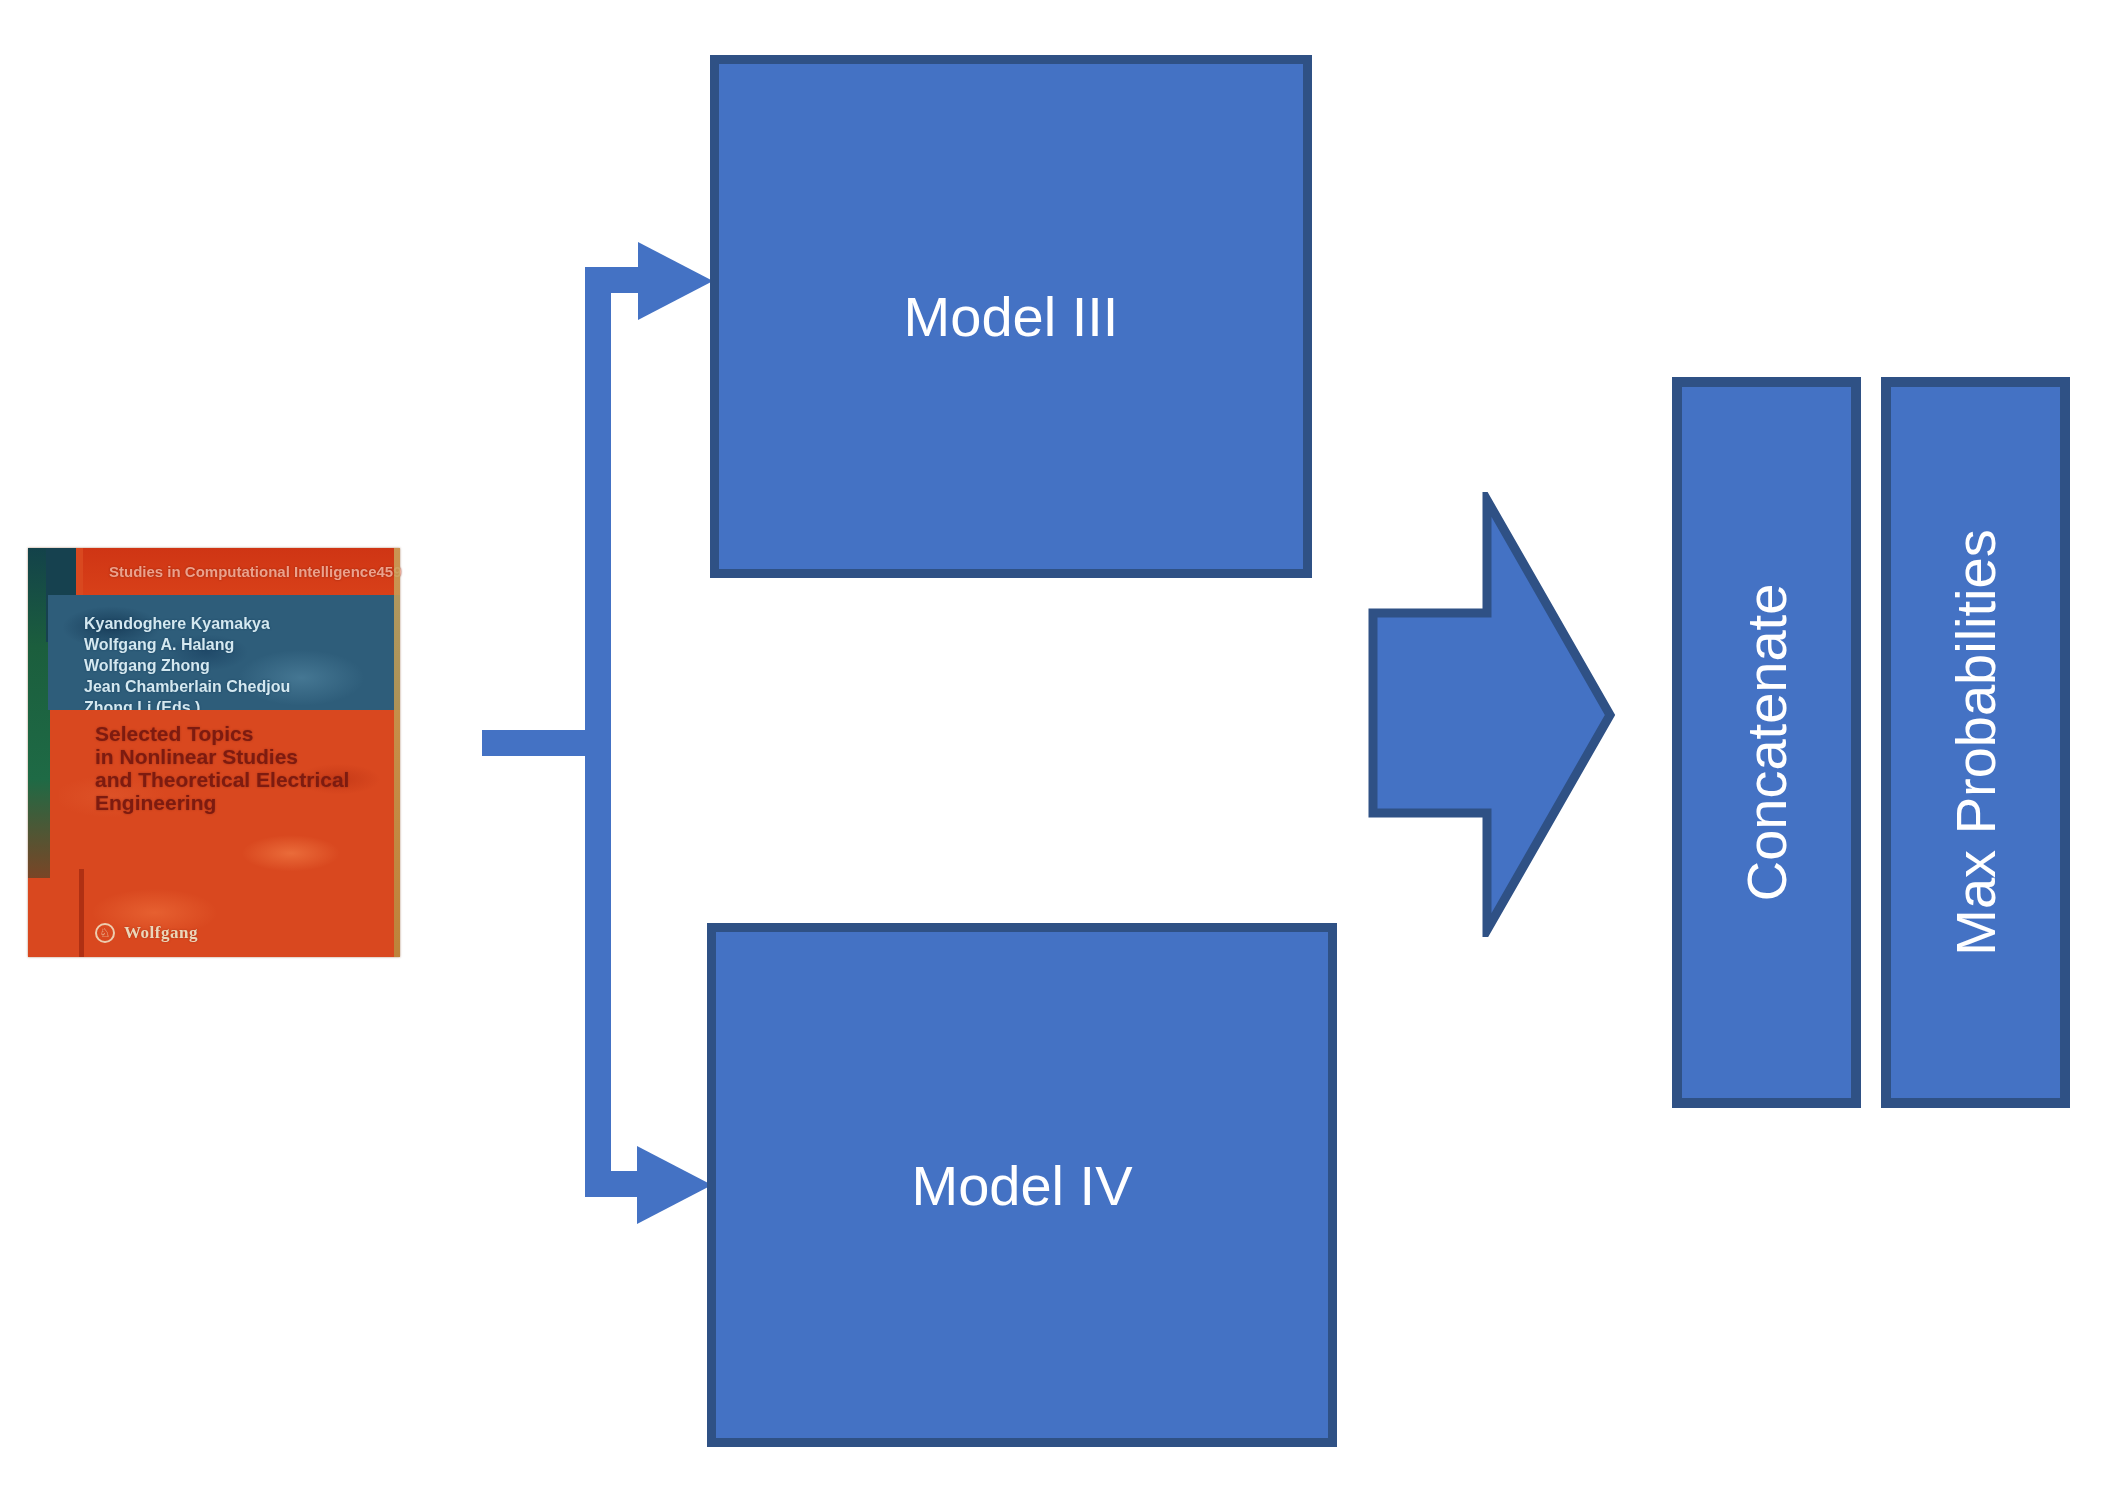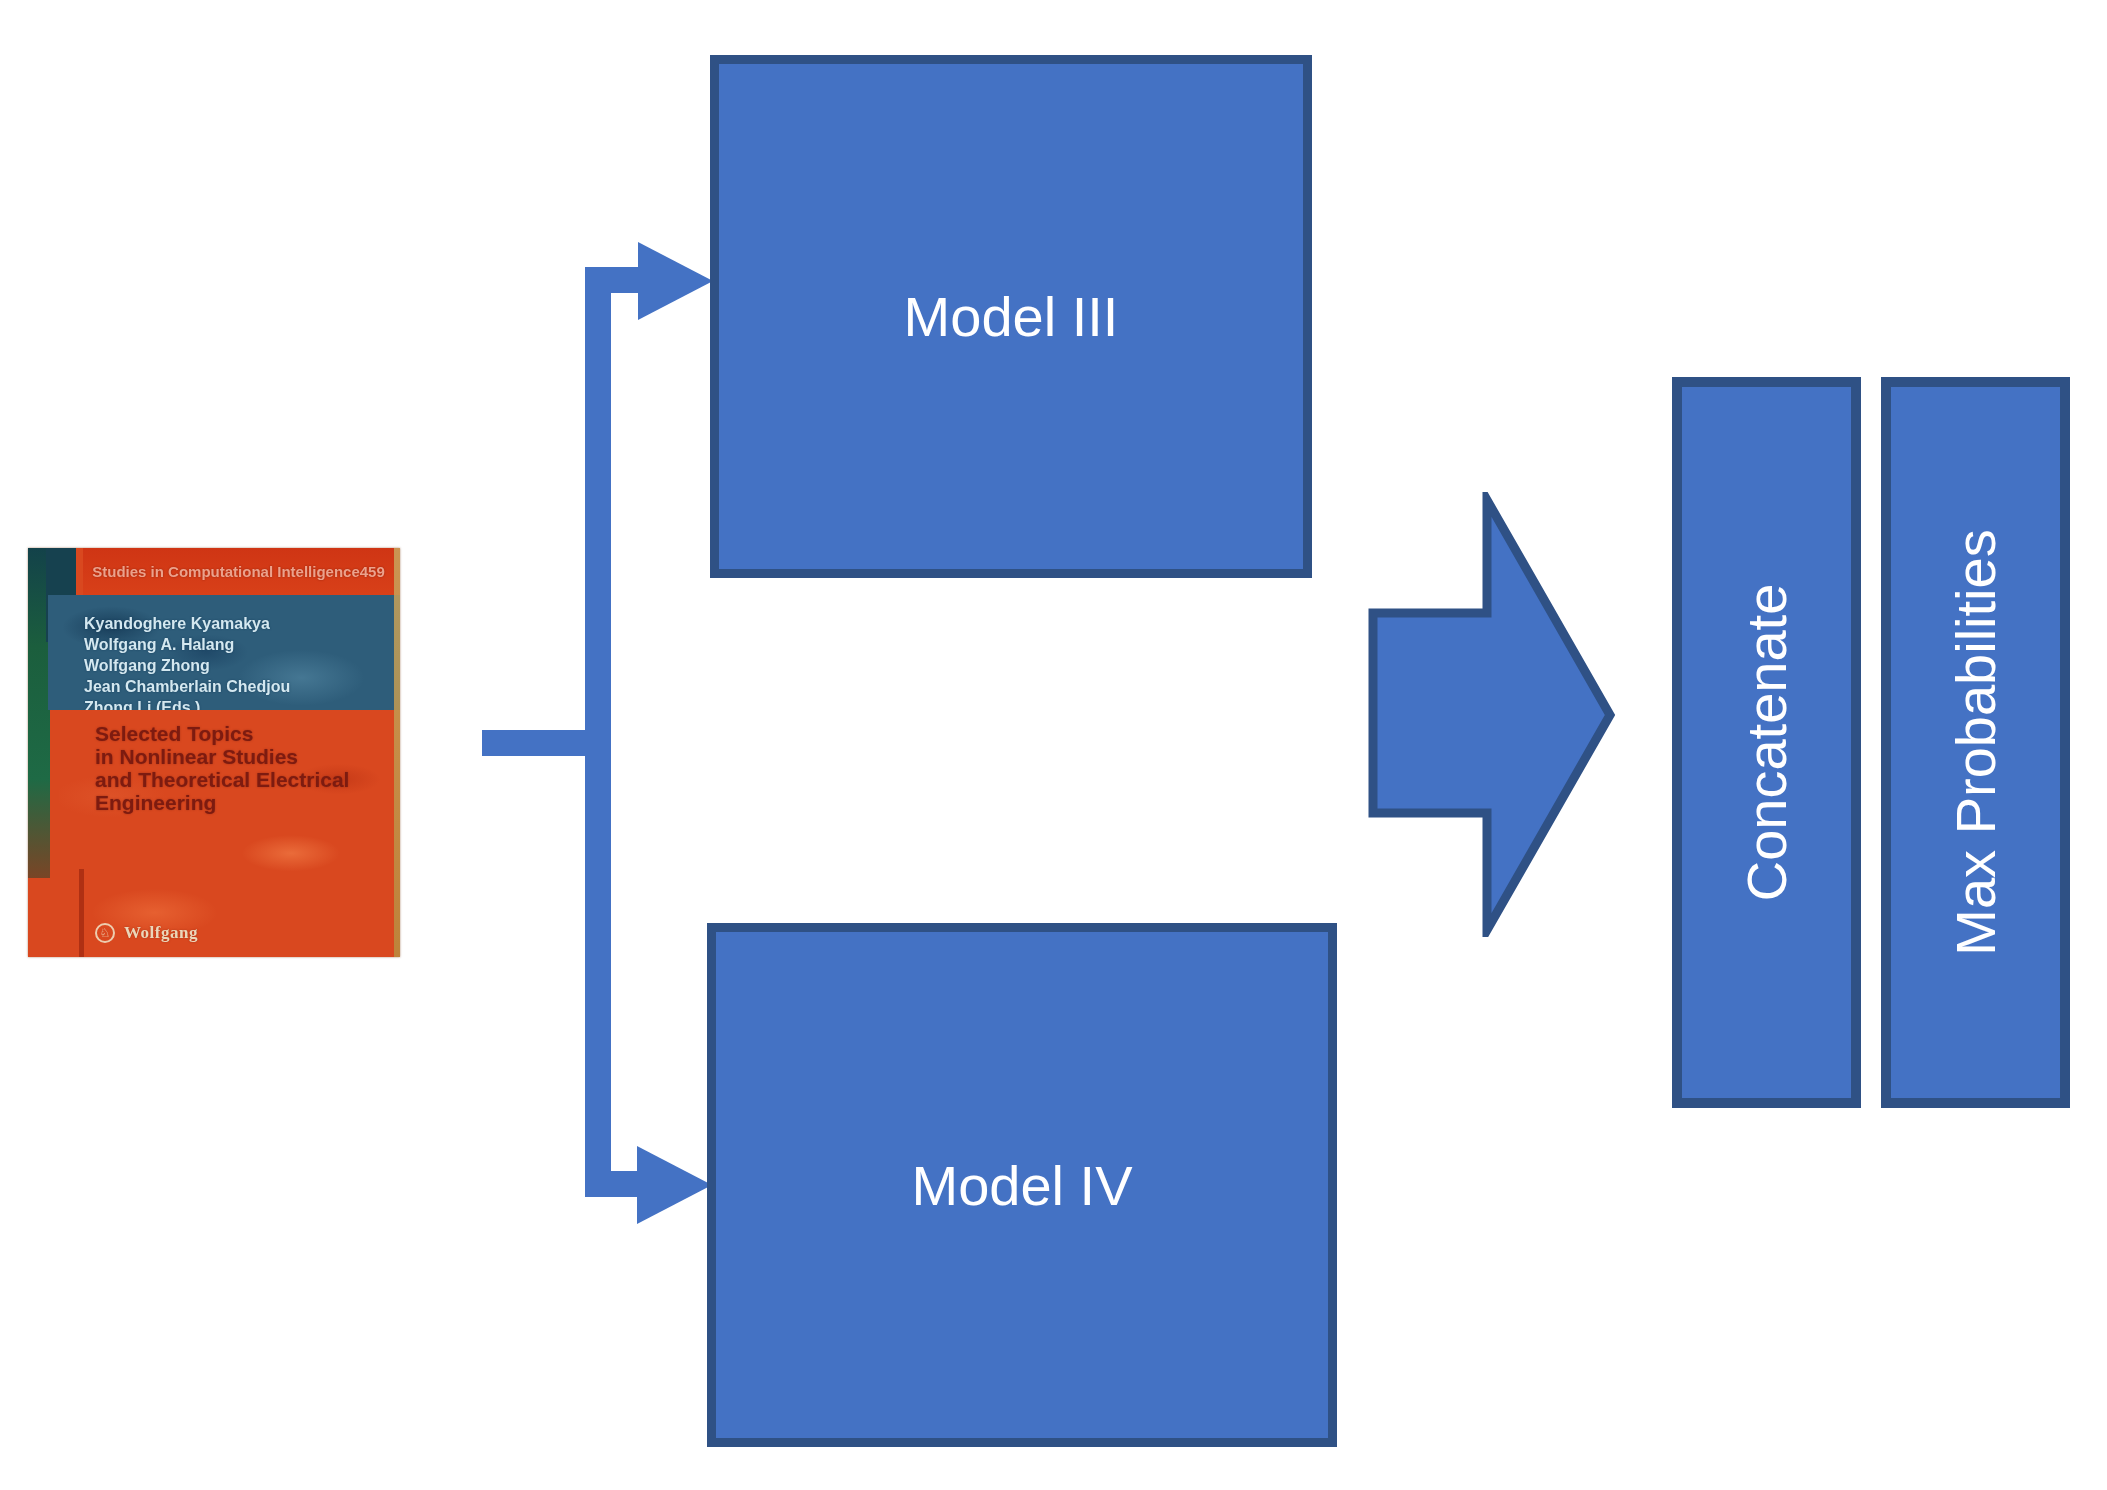--- a/index.html
+++ b/index.html
@@ -26,21 +26,21 @@
     position:absolute;left:0;top:0;width:22px;height:330px;
     background:linear-gradient(#13424a 0%,#1b5e3d 30%,#1e6a45 70%,#7a4526 100%);
   }
   .book-spine-badge{
     position:absolute;left:18px;top:0;width:30px;height:94px;
     background:#16414f;
   }
   .book-series-band{
     position:absolute;left:55px;top:0;right:0;height:47px;
     background:linear-gradient(#cf3514,#d84019);
-    display:flex;align-items:center;justify-content:center;
+    display:flex;align-items:center;justify-content:space-between;
     padding:0 32px 0 26px;box-sizing:border-box;
   }
   .book-series-band span{
     color:rgba(255,196,176,.78);
     font-size:15px;font-weight:bold;
     text-shadow:0 0 2px rgba(140,30,10,.9);
     white-space:nowrap;
   }
   .book-author-band{
     position:absolute;left:20px;top:47px;right:0;height:115px;

